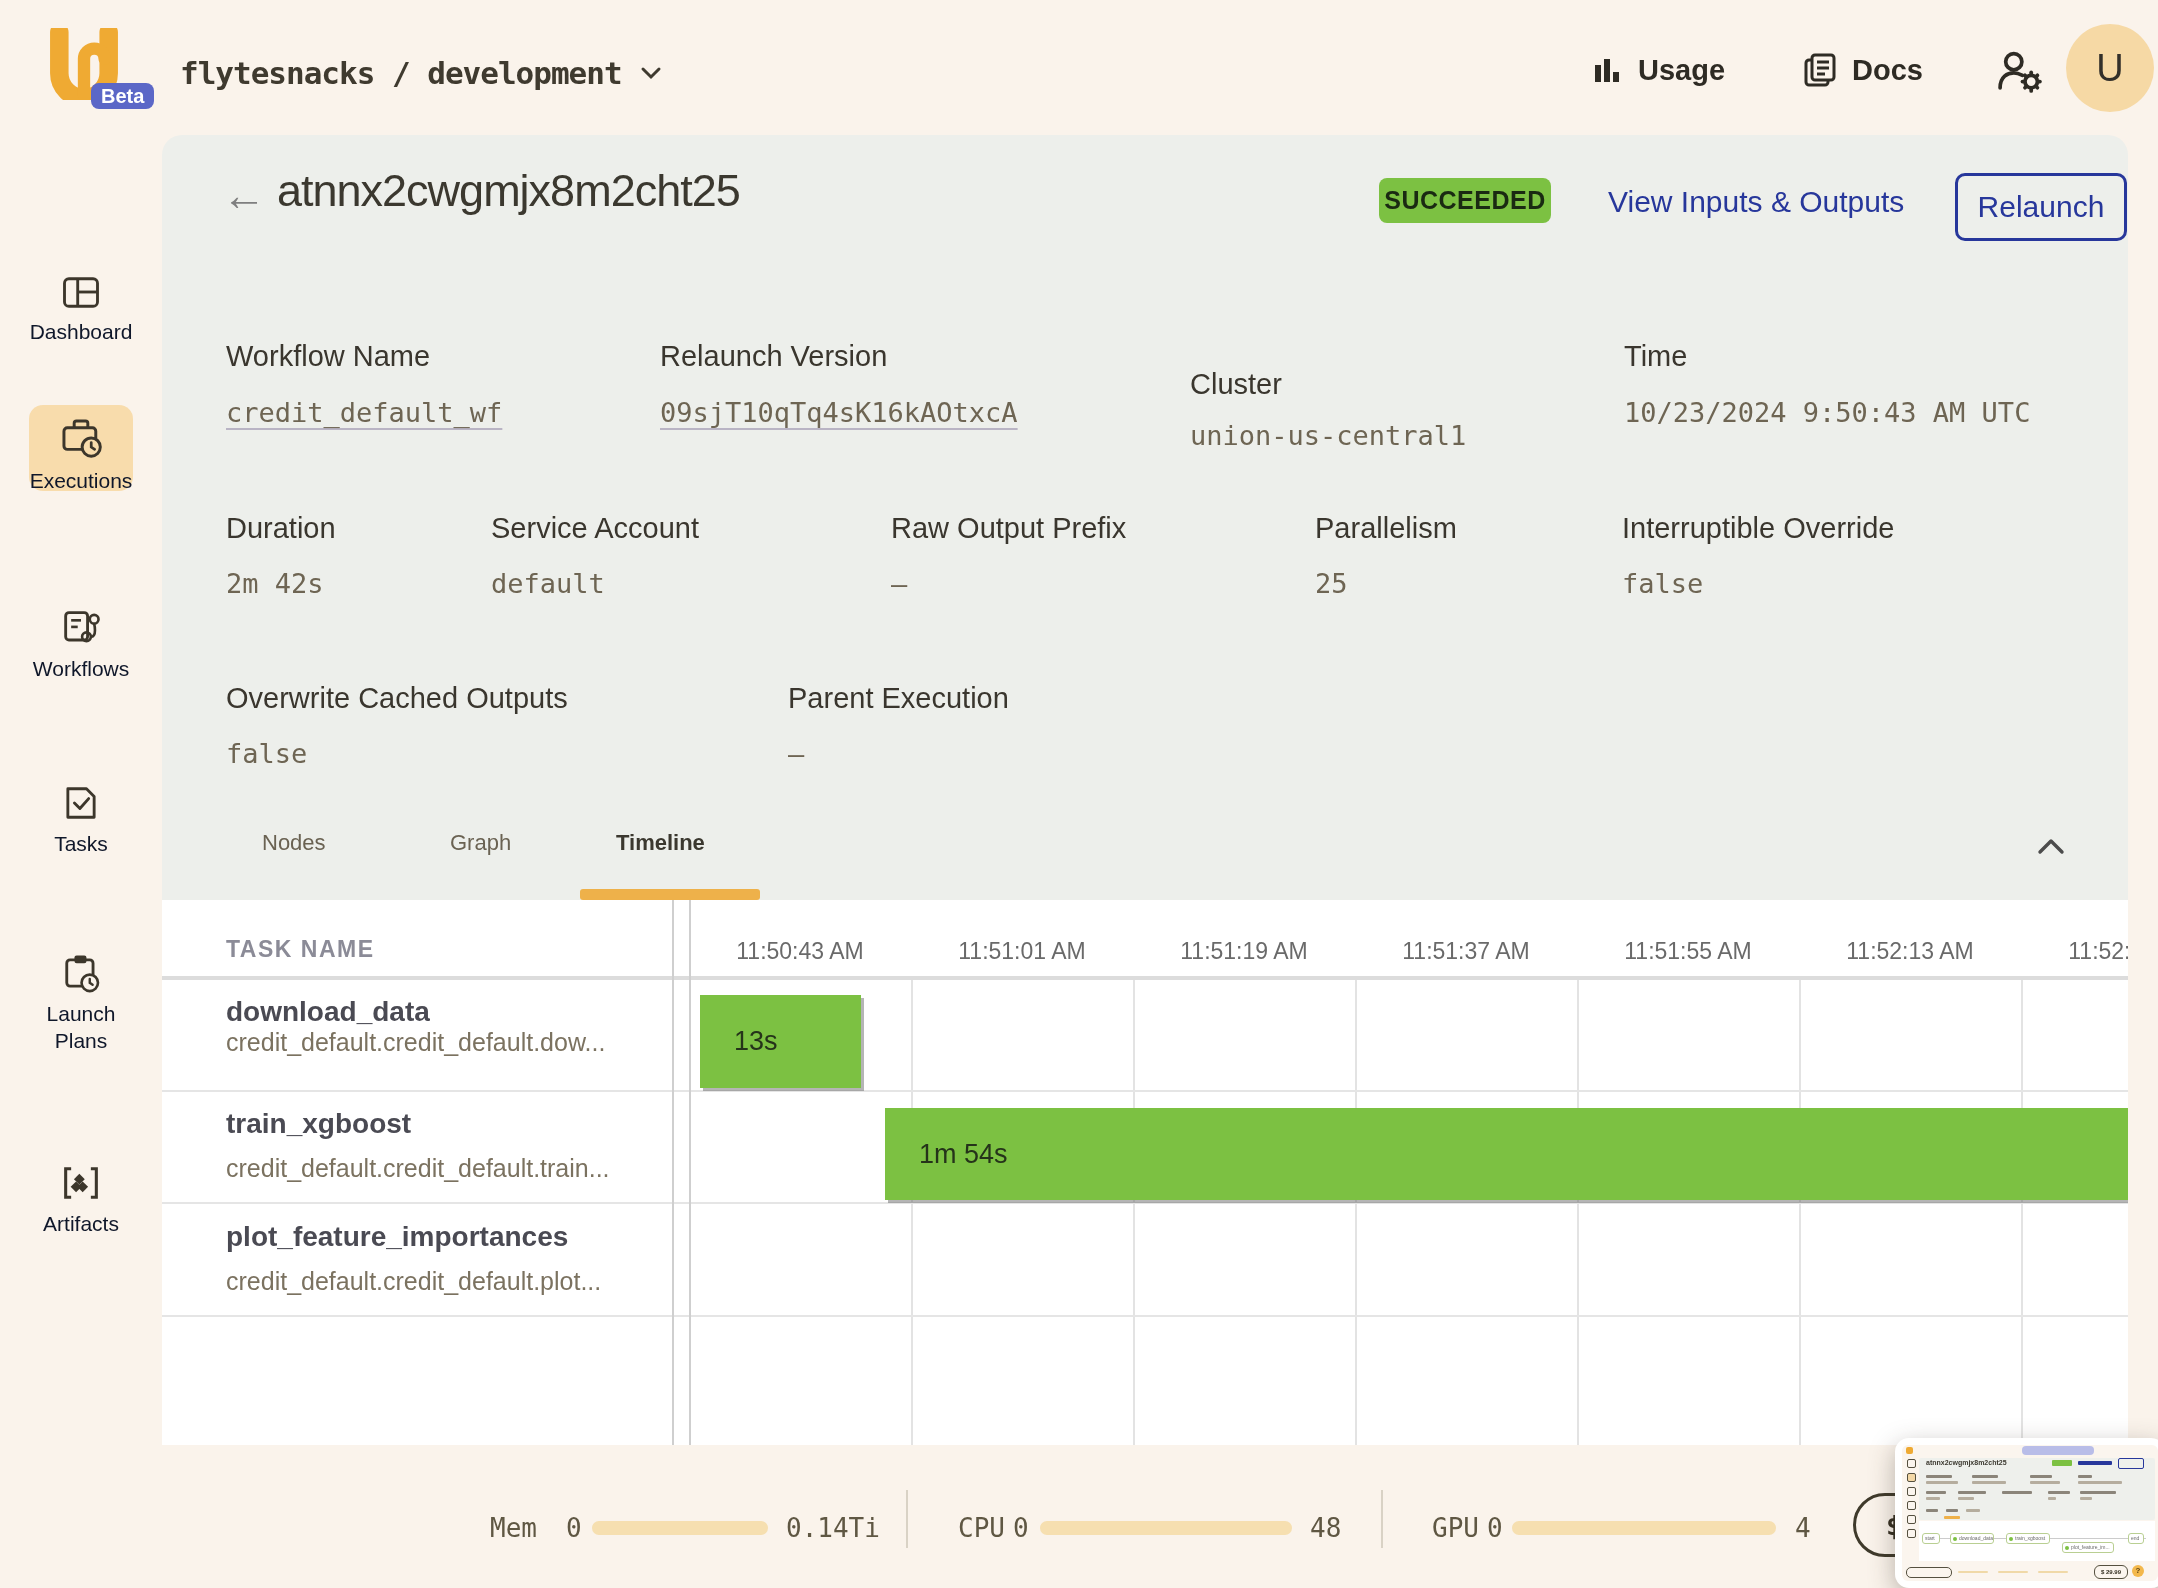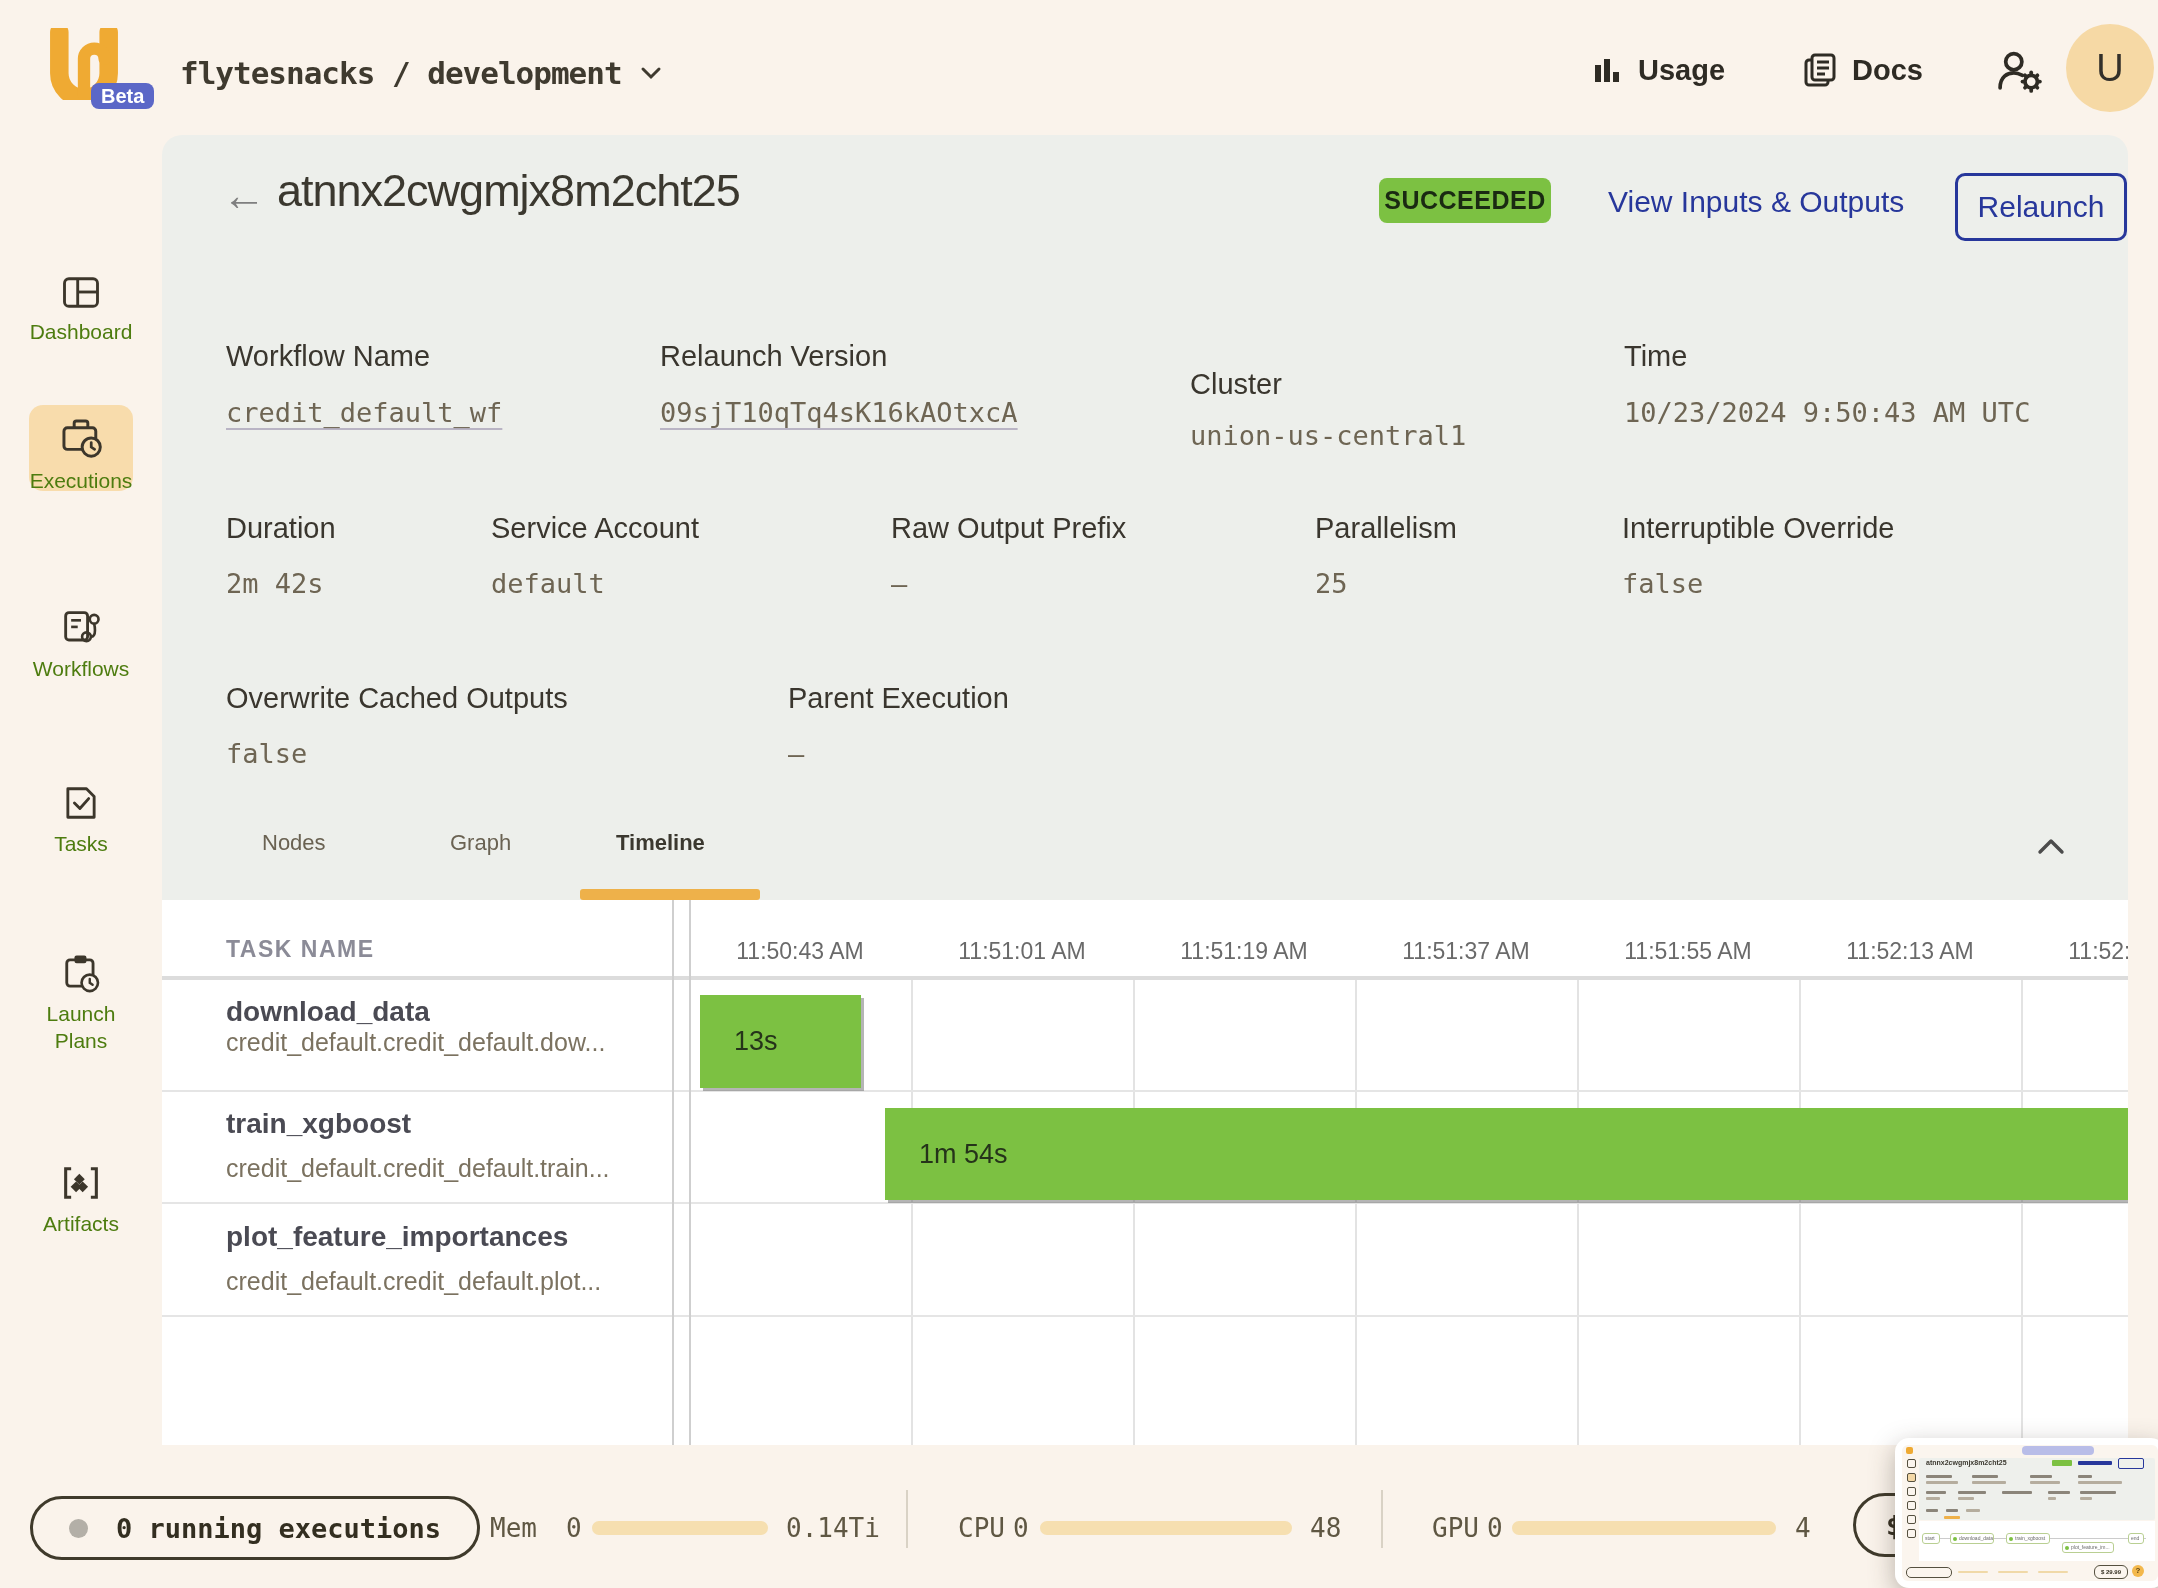--- a/index.html
+++ b/index.html
@@ -23,21 +23,21 @@
   }
   .topnav-item{display:flex;align-items:center;gap:14px;font-size:29px;font-weight:700;color:#2e2b24;cursor:pointer;}
   .avatar{
     width:88px;height:88px;border-radius:50%;background:#f6d9a5;
     display:flex;align-items:center;justify-content:center;
     font-size:38px;color:#33302a;
   }
 
   
   .side-item{width:162px;text-align:center;cursor:pointer;}
-  .side-label{font-size:21px;color:#4d7c0f;line-height:27px;}
+  .side-label{font-size:21px;color:#0f172a;line-height:27px;}
   .side-active-bg{background:#f8dcac;border-radius:14px;}
 
   
   .panel{
     left:162px;top:135px;width:1966px;height:765px;
     background:#edefeb;border-radius:20px 20px 0 0;
   }
   .page-title{font-size:45px;font-weight:500;color:#3b382f;letter-spacing:-1px;white-space:nowrap;}
   .status-badge{
     background:#7cc142;color:#1a2a12;font-weight:600;font-size:25px;letter-spacing:.5px;
@@ -311,24 +311,20 @@
   <div class="abs" style="left:64px;top:321px;">
     <div class="task-name">plot_feature_importances</div>
     <div class="task-id" style="margin-top:14px;">credit_default.credit_default.plot...</div>
   </div>
 
   <div class="abs gantt-bar" style="left:538px;top:95px;width:161px;height:93px;">13s</div>
   <div class="abs gantt-bar" style="left:723px;top:208px;width:1400px;height:92px;">1m 54s</div>
 </div>
 
 <div class="abs" style="left:0;top:1445px;width:2158px;height:143px;">
-  <div class="abs run-pill" style="left:30px;top:51px;">
-    <span class="run-dot"></span>
-    <span class="sb-text mono">0 running executions</span>
-  </div>
 
   <span class="abs sb-metric mono" style="left:490px;top:68px;">Mem</span>
   <span class="abs sb-metric mono" style="left:566px;top:68px;">0</span>
   <div class="abs sb-track" style="left:592px;top:76px;width:176px;"></div>
   <span class="abs sb-metric mono" style="left:786px;top:68px;">0.14Ti</span>
 
   <div class="abs sb-divider" style="left:906px;top:45px;"></div>
 
   <span class="abs sb-metric mono" style="left:958px;top:68px;">CPU</span>
   <span class="abs sb-metric mono" style="left:1013px;top:68px;">0</span>

